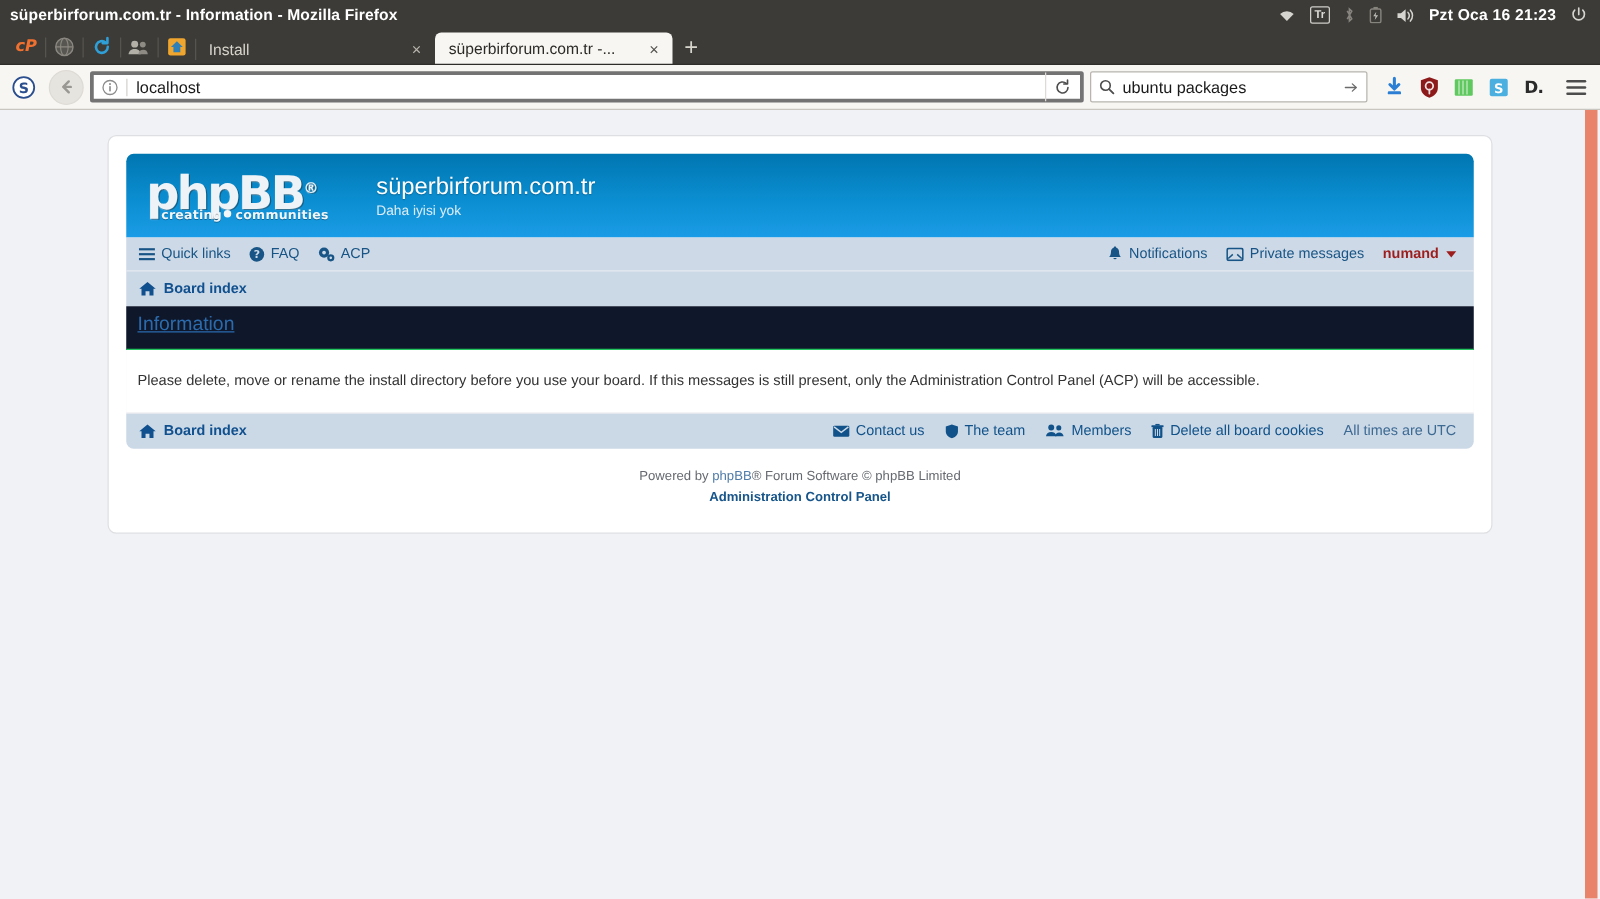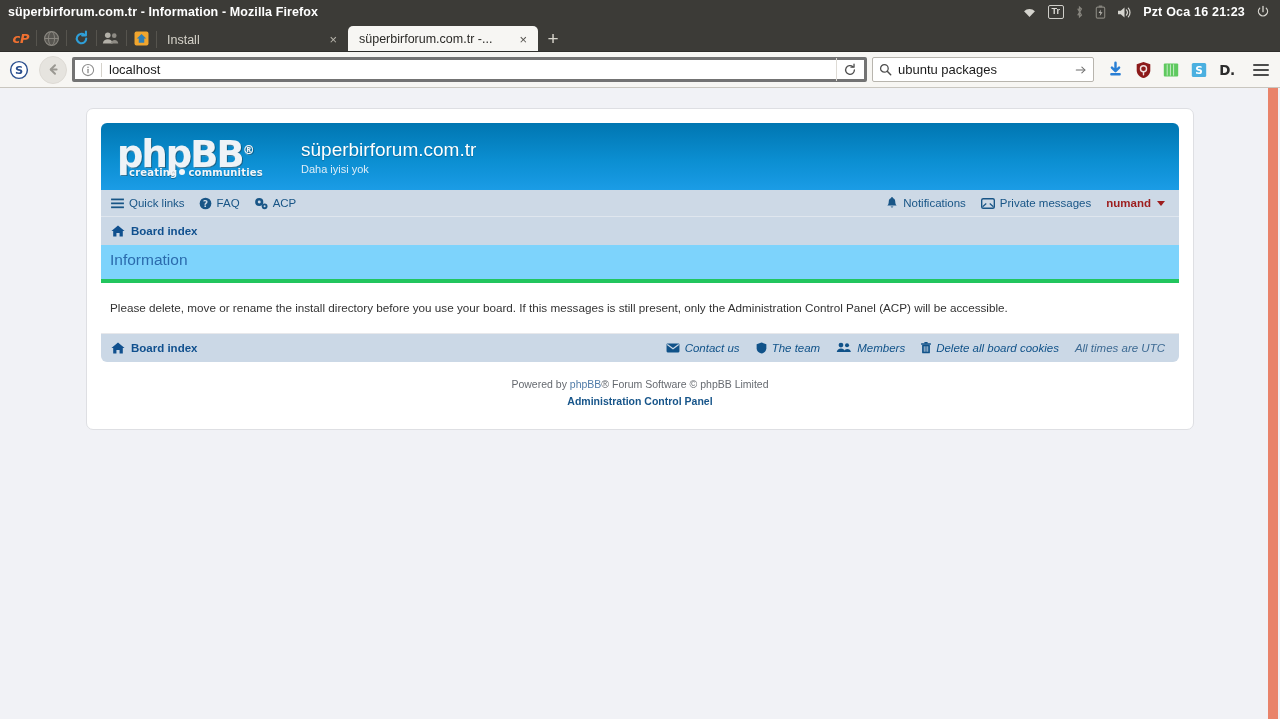--- a/index.html
+++ b/index.html
@@ -25,21 +25,21 @@
   }
 
   
   .tabstrip {
     height: 28px; background: #3c3b37; display: flex; align-items: flex-end;
     position: relative; padding-left: 6px;
   }
   .tabstrip::after {
     content: ""; position: absolute; left: 0; right: 0; bottom: 0; height: 1px; background: #2e2d2a;
   }
-  .app-icons { display: flex; align-items: flex-end; height: 28px; gap: 0; padding-bottom: 1px; }
+  .app-icons { display: flex; align-items: center; height: 28px; gap: 0; padding-bottom: 1px; }
   .app-icon {
     width: 30px; height: 26px; display: flex; align-items: center; justify-content: center;
     position: relative;
   }
   .app-icon + .app-icon::before {
     content: ""; position: absolute; left: 0; top: 5px; bottom: 5px; width: 1px; background: #56544e;
   }
   .tab {
     height: 25px; display: flex; align-items: center; gap: 6px;
     padding: 0 8px 0 11px; font-size: 12.5px; color: #d6d3ca;
@@ -165,28 +165,28 @@
     width: 0; height: 0; border-left: 4px solid transparent; border-right: 4px solid transparent;
     border-top: 5px solid #9d1d1d;
   }
 
   .breadcrumbs {
     background: #cbd8e6; height: 28px; display: flex; align-items: center;
     padding: 0 14px 0 10px; font-size: 11.5px;
   }
   .breadcrumbs.bottom { border-radius: 0 0 6px 6px; }
   .crumb { display: flex; align-items: center; gap: 6px; color: #10508e; font-weight: bold; text-decoration: none; }
-  .crumb-right { margin-left: auto; display: flex; gap: 16px; font-weight: normal; font-style: italic; }
+  .crumb-right { margin-left: auto; display: flex; gap: 16px; font-weight: normal; }
   .crumb-right .fl { display: flex; align-items: center; gap: 5px; color: #105289; text-decoration: none; }
   .crumb-right .utc { color: #3d6a93; }
 
   .panel { background: #f2f3f7; padding: 0; }
   .panel-title {
     font-size: 15.5px; color: #2b6bad; font-weight: normal; padding: 6px 0 10px 9px;
-    border-bottom: 4px solid #22c55e; margin-bottom: 0; background: #7dd3fc;
+    border-bottom: 1px solid #22c55e; margin-bottom: 0; background: #0f172a; text-decoration: underline;
   }
   .panel-body {
     background: #ffffff; padding: 16px 9px 16px 9px; font-size: 11.7px; color: #333333;
     line-height: 1.5; border-bottom: 1px solid #e7e8eb;
   }
   .panel-body p { padding-left: 0; }
 
   .copyright {
     text-align: center; font-size: 10.5px; color: #666a70; padding: 14px 0 6px; line-height: 1.55;
   }

